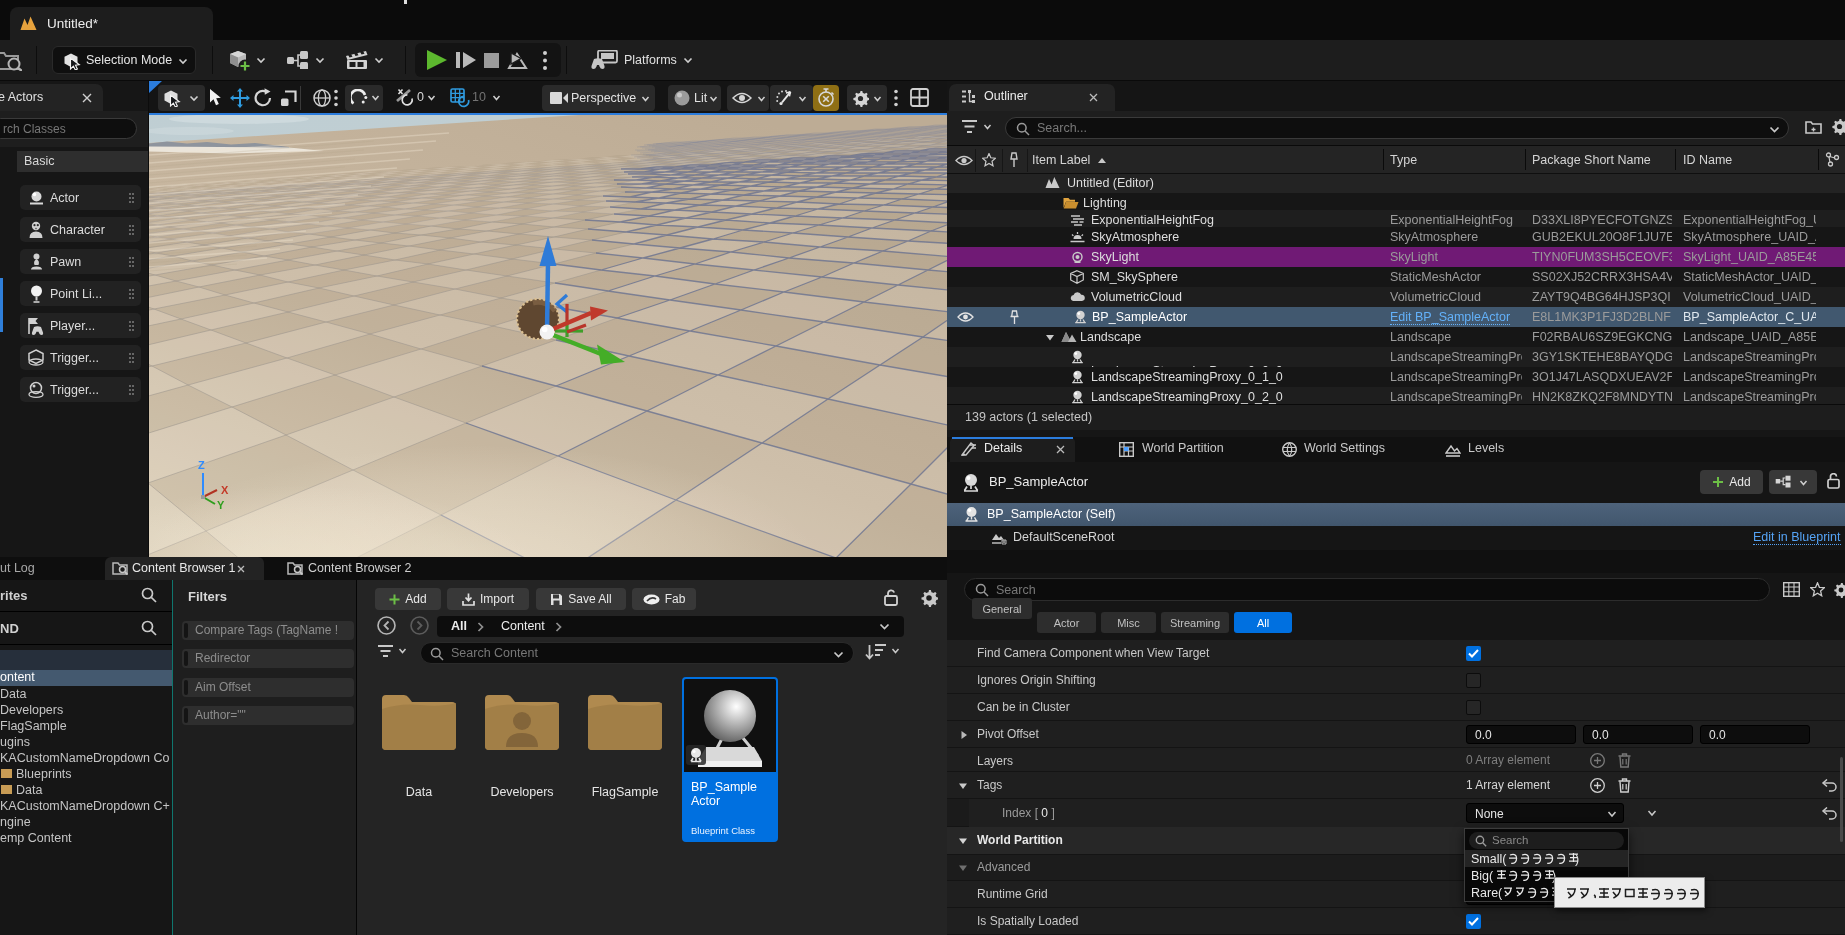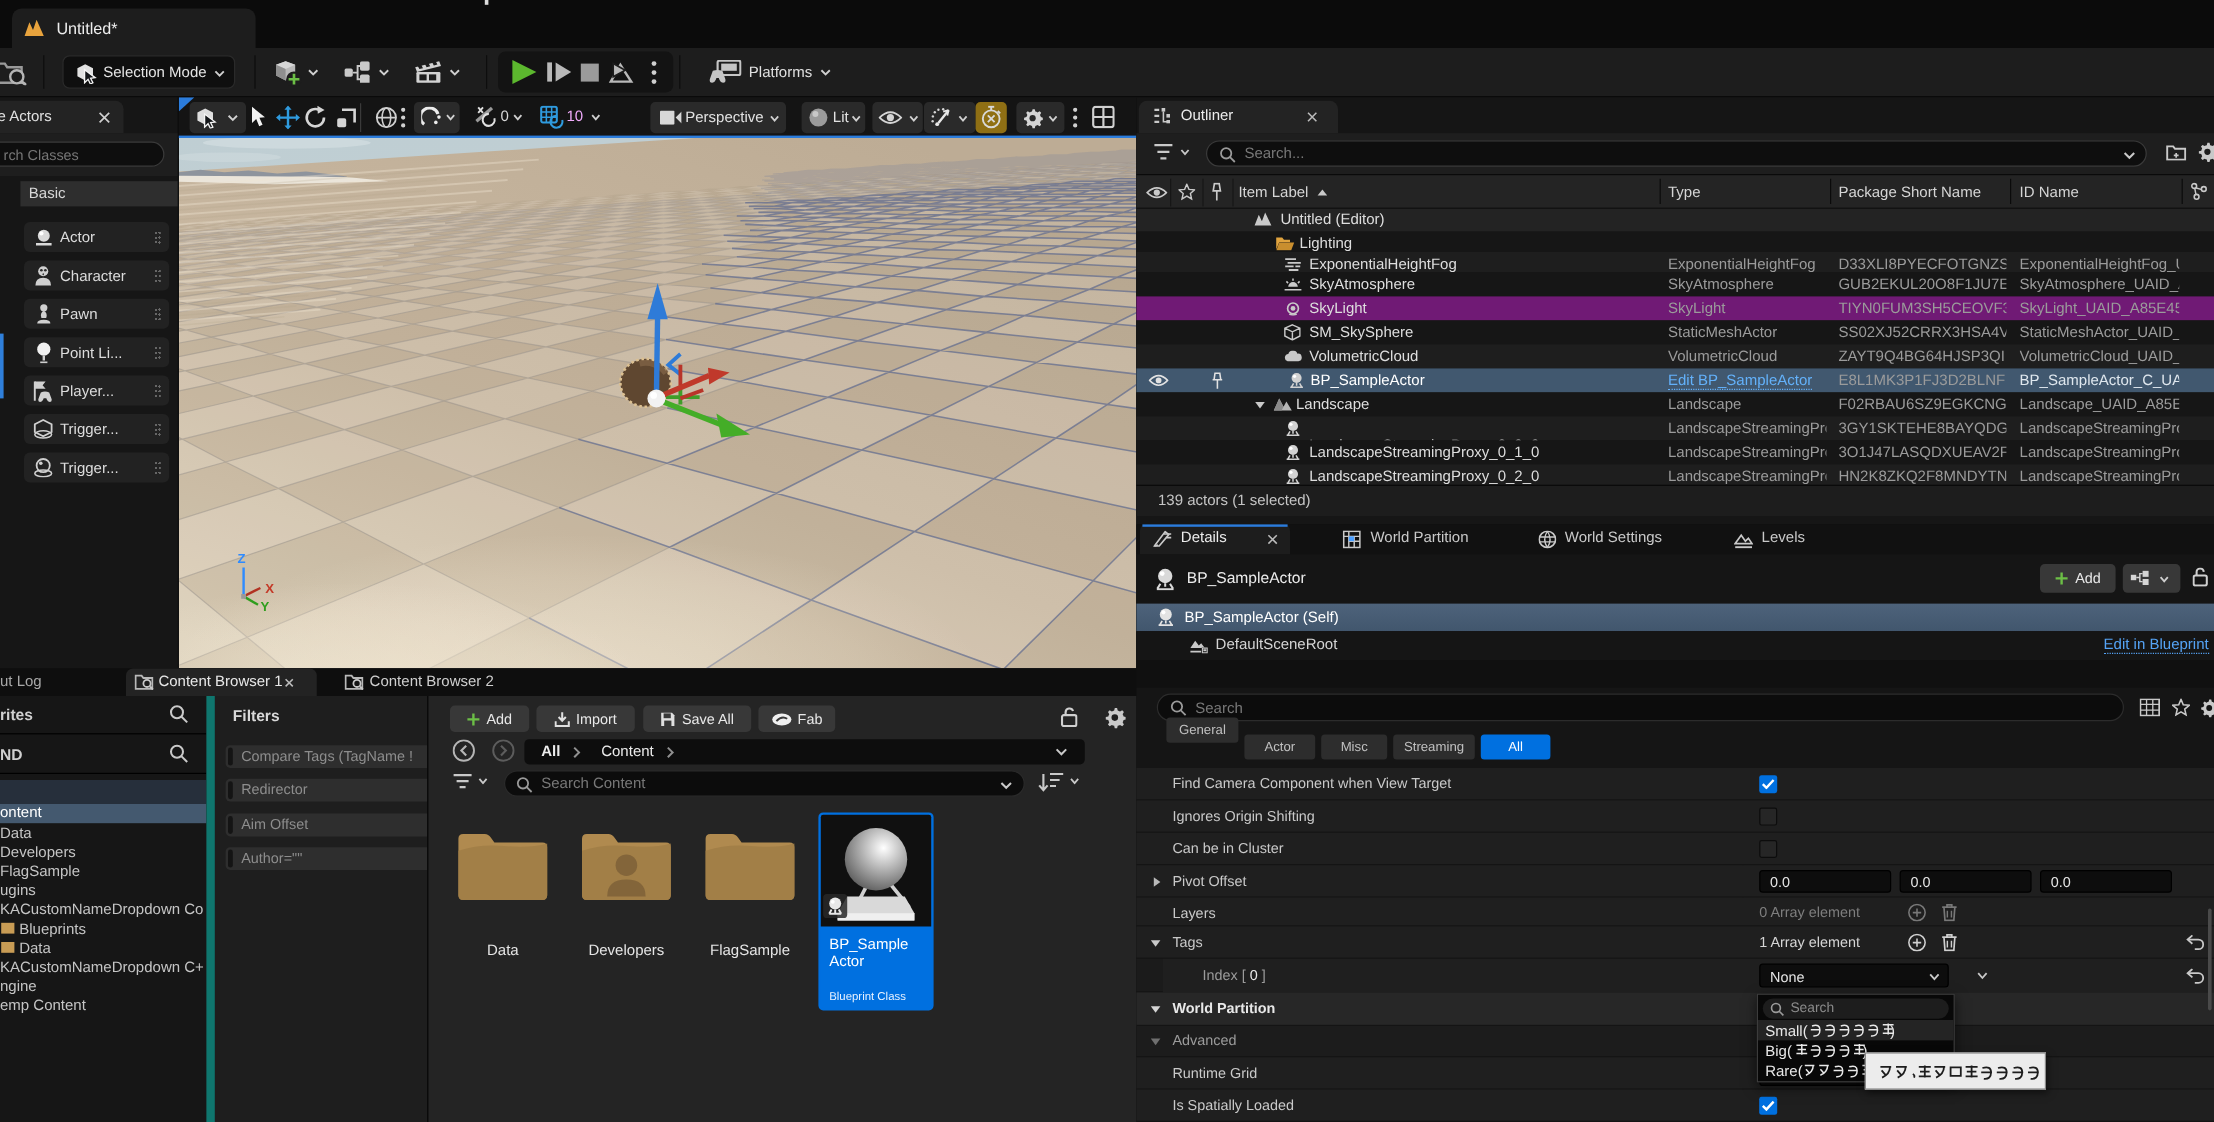--- a/index.html
+++ b/index.html
@@ -243,21 +243,21 @@
       </svg>
   <div class="abs txt" style="left:268px;top:9px;font-size:12.5px;color:#d8d8d8">0</div>
   <svg class="abs" style="left:278px;top:14px" width="9" height="6" viewBox="0 0 9 6">
         <path d="M1.5 1 L4.5 4.5 L7.5 1" stroke="#cfcfcf" stroke-width="1.5" fill="none"></path>
       </svg>
   <svg class="abs" style="left:301px;top:7px" width="20" height="20" viewBox="0 0 20 20">
         <rect x="1" y="1" width="13" height="13" rx="1.5" fill="none" stroke="#2f9bdf" stroke-width="1.7"></rect>
         <path d="M5.3 1 V14 M9.7 1 V14 M1 5.3 H14 M1 9.7 H14" stroke="#2f9bdf" stroke-width="1.3"></path>
         <path d="M18.5 12 a5 5 0 1 1 -4.6 -3.6" fill="none" stroke="#2f9bdf" stroke-width="1.7"></path>
       </svg>
-  <div class="abs txt" style="left:323px;top:9px;font-size:12.5px;color:#f0abfc">10</div>
+  <div class="abs txt" style="left:323px;top:9px;font-size:12.5px;color:#737373">10</div>
   <svg class="abs" style="left:343px;top:14px" width="9" height="6" viewBox="0 0 9 6">
         <path d="M1.5 1 L4.5 4.5 L7.5 1" stroke="#cfcfcf" stroke-width="1.5" fill="none"></path>
       </svg>
   <div class="abs" style="left:393px;top:4px;width:113px;height:26px;background:#2a2a2a;border-radius:4px">
     <svg class="abs" style="left:8px;top:7px" width="18" height="12" viewBox="0 0 18 12">
           <rect x="0" y="0" width="12" height="12" rx="1" fill="#d8d8d8"></rect>
           <path d="M18 1 L13 6 L18 11 Z" fill="#d8d8d8"></path>
         </svg>
     <div class="abs txt" style="left:29px;top:6px;font-size:12.5px;color:#e2e2e2">Perspective</div>
     <svg class="abs" style="left:99px;top:11px" width="9" height="6" viewBox="0 0 9 6">
@@ -1425,21 +1425,21 @@
     <div class="abs txt" style="left:0;top:171px;font-size:12.5px;color:#c5c5c5">KACustomNameDropdown Co</div>
     <div class="abs" style="left:1px;top:189px;width:11px;height:9px;background:#c89c55"></div>
     <div class="abs txt" style="left:16px;top:187px;font-size:12.5px;color:#c5c5c5">Blueprints</div>
     <div class="abs" style="left:1px;top:205px;width:11px;height:9px;background:#c89c55"></div>
     <div class="abs txt" style="left:16px;top:203px;font-size:12.5px;color:#c5c5c5">Data</div>
     <div class="abs txt" style="left:0;top:219px;font-size:12.5px;color:#c5c5c5">KACustomNameDropdown C+</div>
     <div class="abs txt" style="left:0;top:235px;font-size:12.5px;color:#c5c5c5">ngine</div>
     <div class="abs txt" style="left:0;top:251px;font-size:12.5px;color:#c5c5c5">emp Content</div>
   </div>
 
-  <div class="abs" style="left:172px;top:23px;width:184px;height:355px;background:#1e1e1e;border-left:7px solid #0f766e">
+  <div class="abs" style="left:172px;top:23px;width:184px;height:355px;background:#1e1e1e;border-left:1px solid #0f766e">
     <div class="abs txt" style="left:15px;top:9px;font-size:13px;color:#d8d8d8;font-weight:bold">Filters</div>
     <div class="abs" style="left:9px;top:41px;width:172px;height:19px;background:#2e2e2e;border-radius:4px">
           <div class="abs" style="left:2px;top:2px;width:4px;height:15px;background:#141414;border-radius:2px"></div>
           <div class="abs txt" style="left:13px;top:2px;font-size:12px;color:#8d8d8d">Compare Tags (TagName !</div>
         </div>
     <div class="abs" style="left:9px;top:69px;width:172px;height:19px;background:#2e2e2e;border-radius:4px">
           <div class="abs" style="left:2px;top:2px;width:4px;height:15px;background:#141414;border-radius:2px"></div>
           <div class="abs txt" style="left:13px;top:2px;font-size:12px;color:#8d8d8d">Redirector</div>
         </div>
     <div class="abs" style="left:9px;top:98px;width:172px;height:19px;background:#2e2e2e;border-radius:4px">

